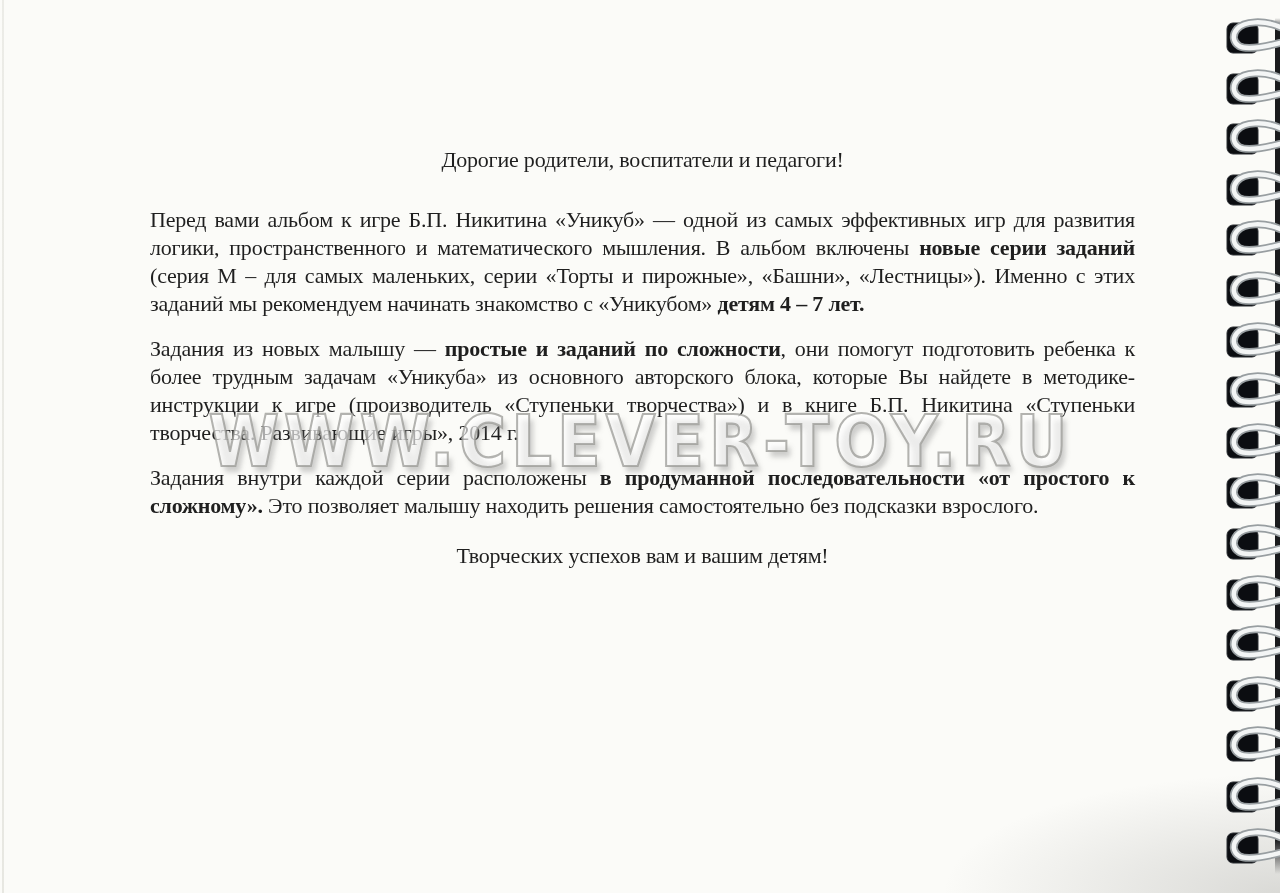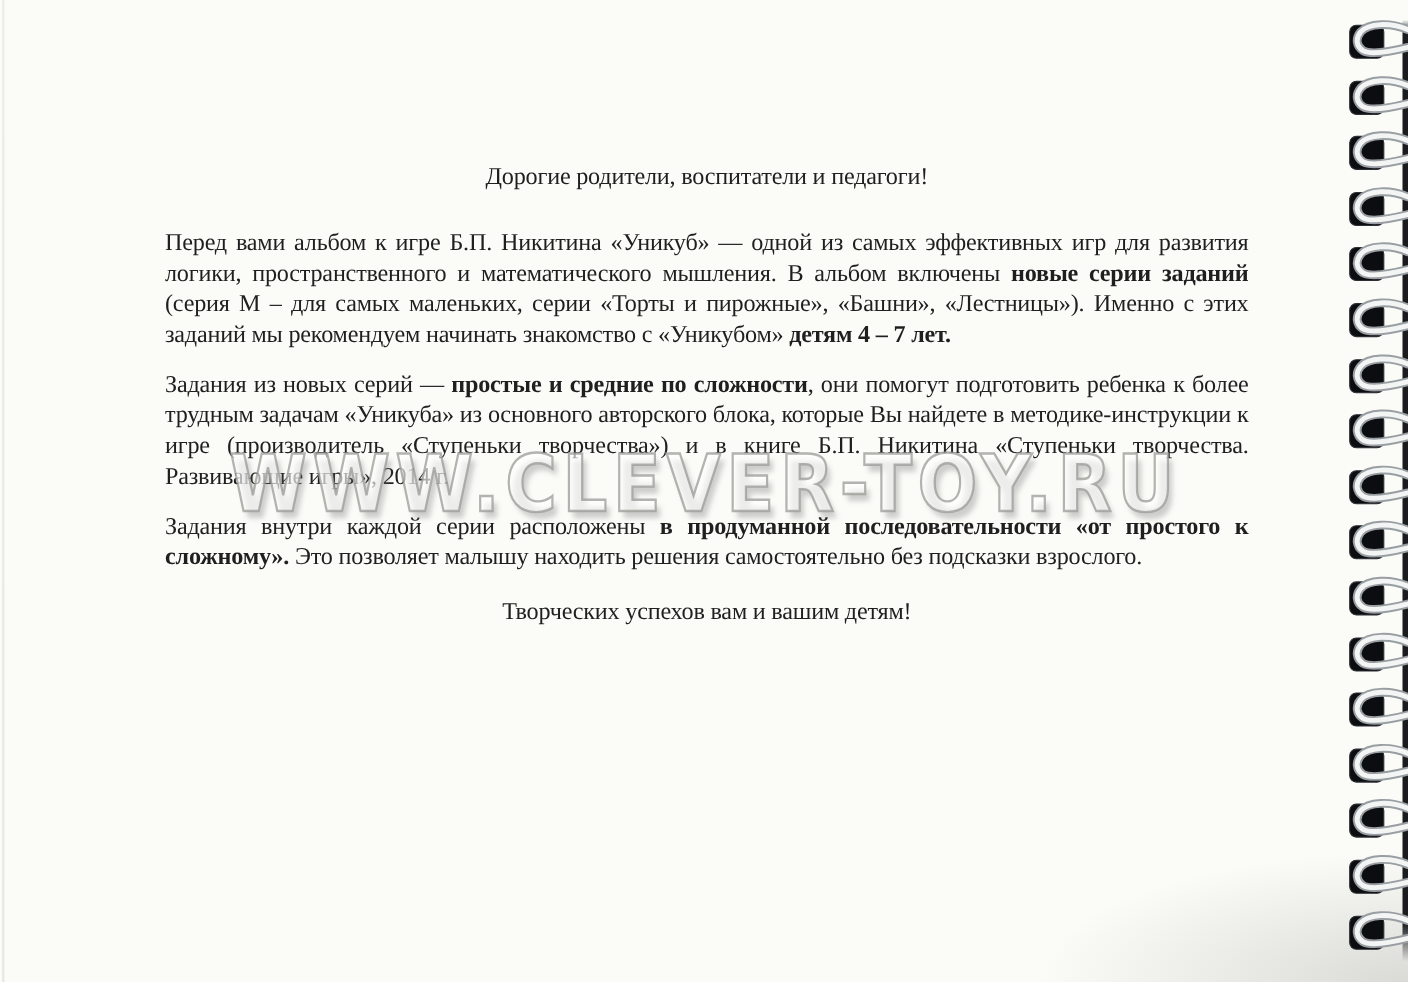--- a/index.html
+++ b/index.html
@@ -66,21 +66,21 @@
 <div class="stage" style="--paper: #fbfbf8; --ink: #1f1f1f; --hole: #0b0d11; --wireLight: #f3f5f5; --wireDark: #989ea1; --edge: #1a1b1d;">
 
   <div class="left-edge"></div>
   <div class="corner-shading"></div>
   <div class="edge-strip"></div>
 
   <div class="content">
     <h1 class="heading">Дорогие родители, воспитатели и педагоги!</h1>
     <div>
         <p class="para"><span>Перед вами альбом к игре Б.П. Никитина «Уникуб» — одной из самых эффективных игр для развития логики, пространственного и математического мышления. В альбом включены </span><b>новые серии заданий</b><span> (серия М – для самых маленьких, серии «Торты и пирожные», «Башни», «Лестницы»). Именно с этих заданий мы рекомендуем начинать знакомство с «Уникубом» </span><b>детям 4 – 7 лет.</b></p>
-        <p class="para"><span>Задания из новых серий — </span><b>простые и средние по сложности</b><span>, они помогут подготовить ребенка к более трудным задачам «Уникуба» из основного авторского блока, которые Вы найдете в методике-инструкции к игре (производитель «Ступеньки творчества») и в книге Б.П. Никитина «Ступеньки творчества. Развивающие игры», 2014 г.</span></p>
+        <p class="para"><span>Задания из новых малышу — </span><b>простые и заданий по сложности</b><span>, они помогут подготовить ребенка к более трудным задачам «Уникуба» из основного авторского блока, которые Вы найдете в методике-инструкции к игре (производитель «Ступеньки творчества») и в книге Б.П. Никитина «Ступеньки творчества. Развивающие игры», 2014 г.</span></p>
         <p class="para"><span>Задания внутри каждой серии расположены </span><b>в продуманной последовательности «от простого к сложному».</b><span> Это позволяет малышу находить решения самостоятельно без подсказки взрослого.</span></p>
       </div>
     <p class="closing">Творческих успехов вам и вашим детям!</p>
   </div>
 
   <div class="watermark">WWW.CLEVER-TOY.RU</div>
 
   <div class="binding">
       <div class="loop" style="top: 16px;">
     <svg width="54" height="44" viewBox="0 0 54 44">

